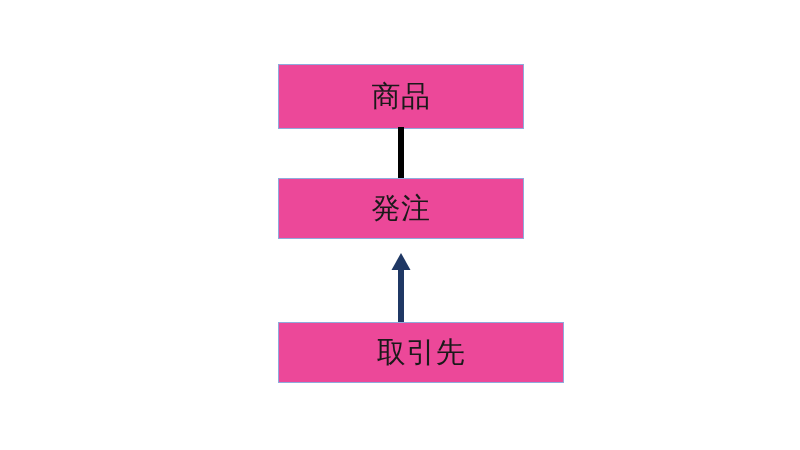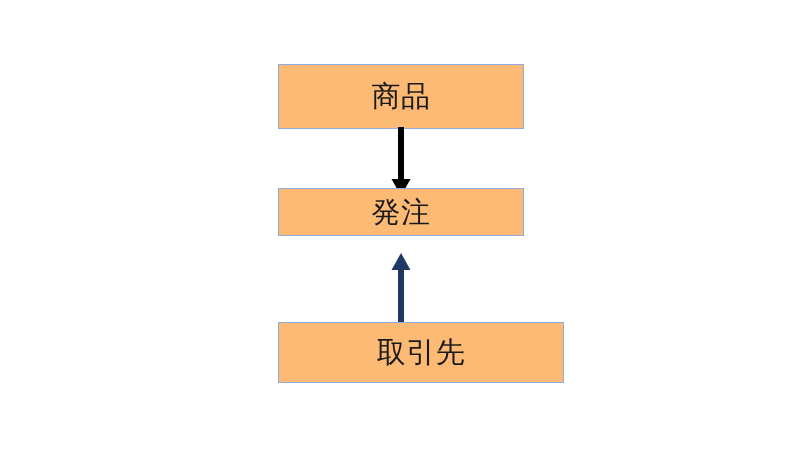--- a/index.html
+++ b/index.html
@@ -14,37 +14,37 @@
   #canvas {
     position: relative;
     width: 800px;
     height: 450px;
     background: #ffffff;
     overflow: hidden;
   }
   .node-box {
     position: absolute;
     box-sizing: border-box;
-    background: #fdba74;
+    background: #ec4899;
     border: 1.5px solid #8FAADC;
     display: flex;
     align-items: center;
     justify-content: center;
   }
   .node-label {
     font-family: "DejaVu Sans", "Liberation Sans", sans-serif;
     font-size: 29px;
     line-height: 1;
     color: #1A1A1A;
     letter-spacing: 0.5px;
     white-space: nowrap;
     font-weight: 400;
   }
   #box-product { left: 278px; top: 64px;  width: 246px; height: 65px; }
-  #box-order   { left: 278px; top: 188px; width: 246px; height: 48px; }
+  #box-order   { left: 278px; top: 178px; width: 246px; height: 61px; }
   #box-supplier{ left: 278px; top: 322px; width: 286px; height: 61px; }
 
   .connector-svg {
     position: absolute;
     overflow: visible;
   }
   #connector-product-order {
     left: 386px;
     top: 127px;
     width: 30px;

